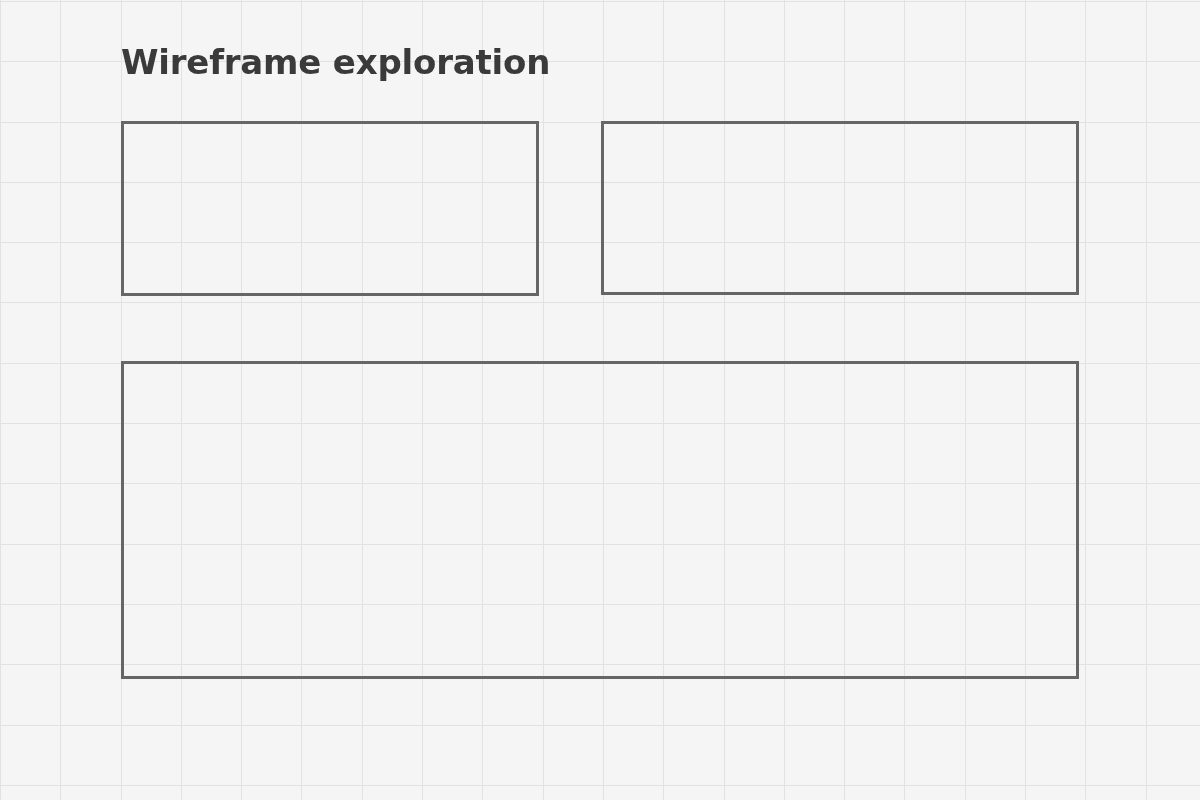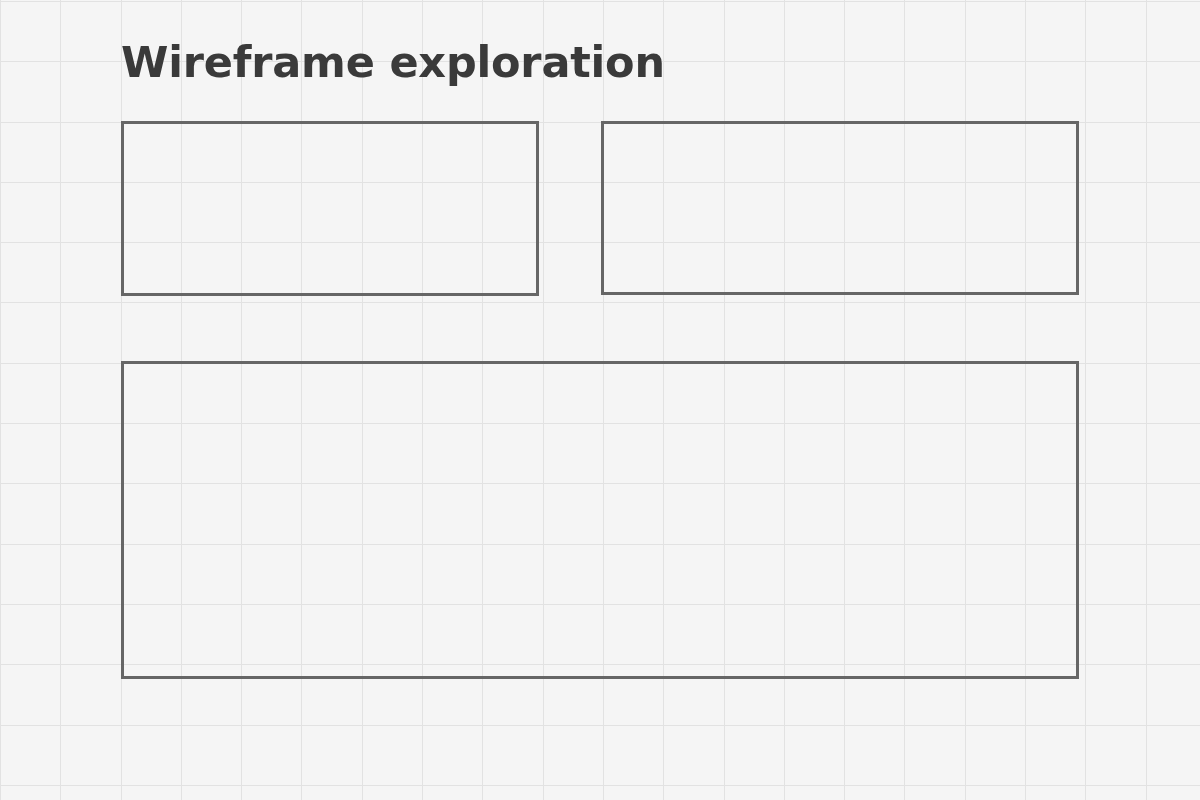--- a/index.html
+++ b/index.html
@@ -45,21 +45,21 @@
         rgba(0,0,0,0) 60.3px
       );
     background-position: 0px 1px, 0px 1px;
     pointer-events: none;
   }
 
   #page-title {
     position: absolute;
     left: 121px;
     top: 41px;
-    font-size: 43px;
+    font-size: 34px;
     font-weight: bold;
     color: #3a3a3a;
     letter-spacing: -0.2px;
     white-space: nowrap;
     line-height: 42px;
   }
 
   .wireframe-box {
     position: absolute;
     box-sizing: border-box;

